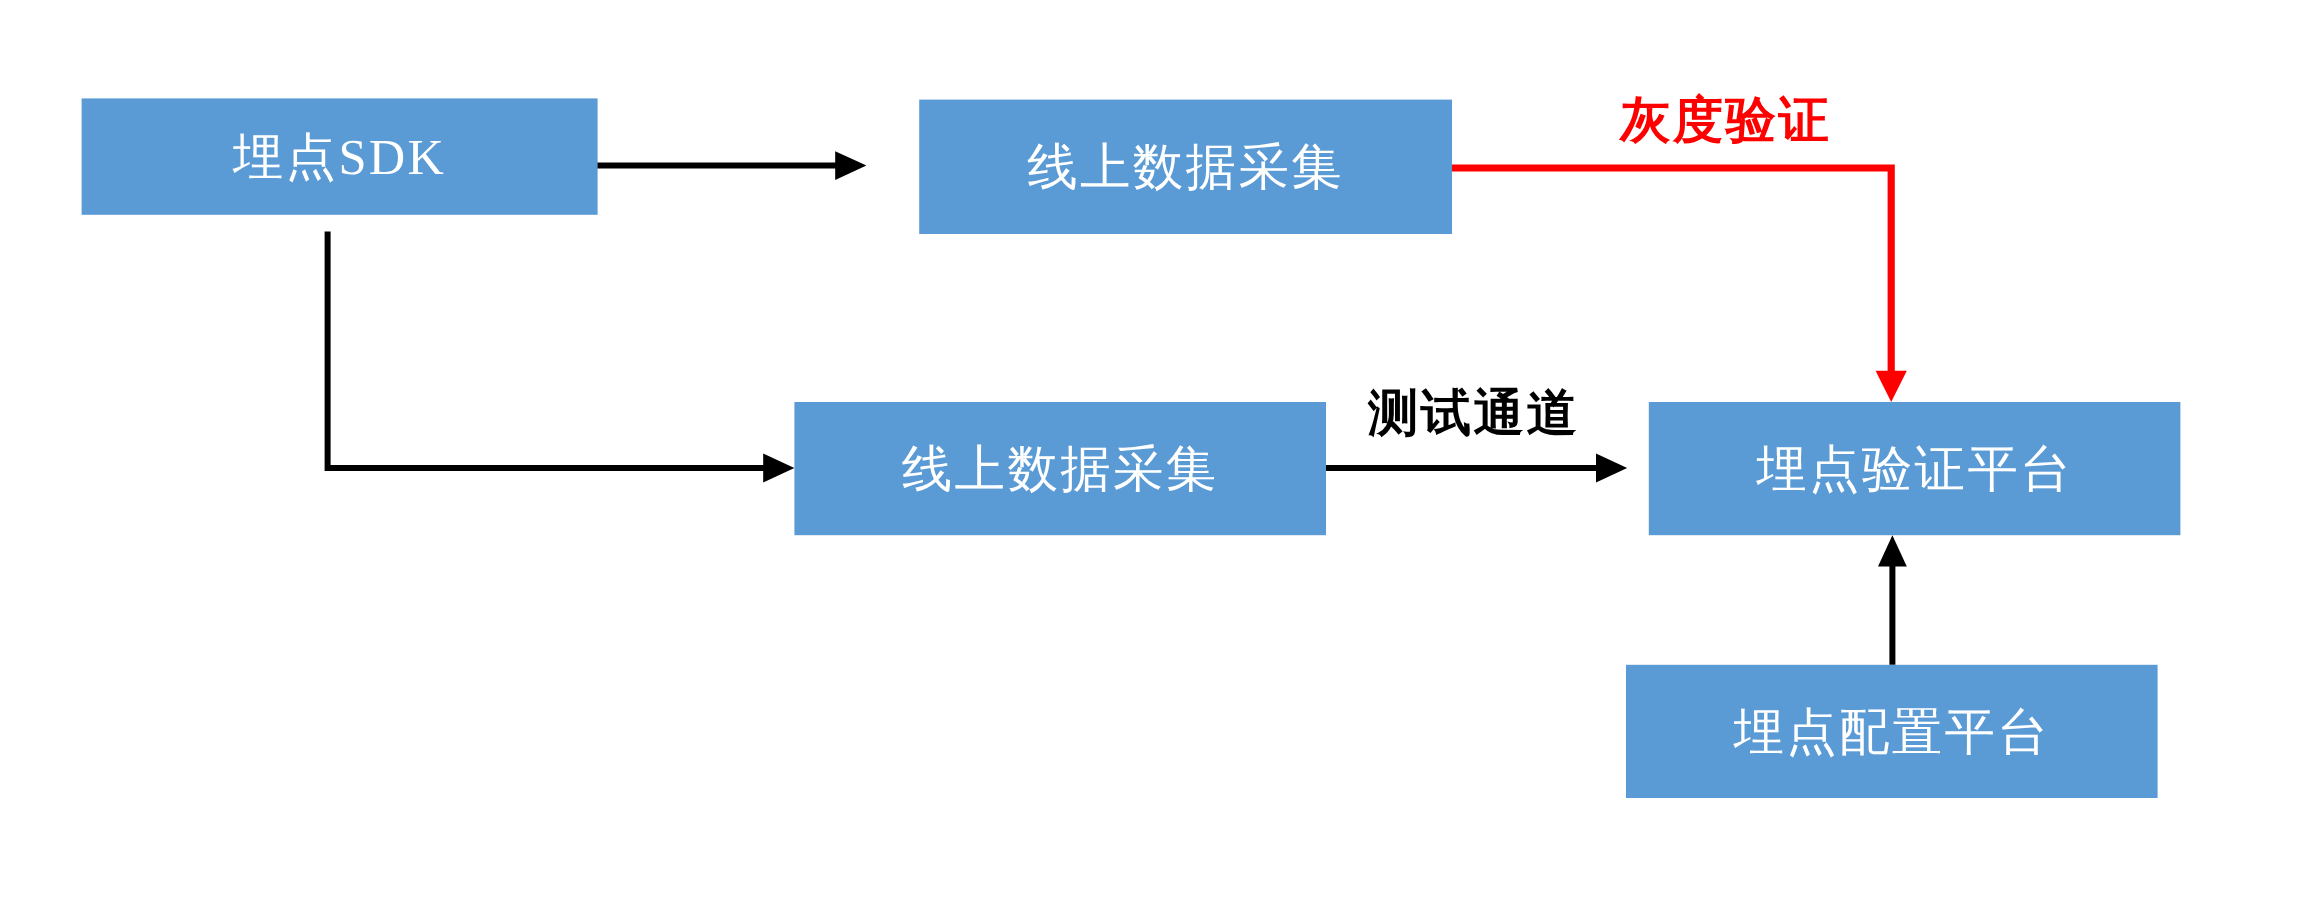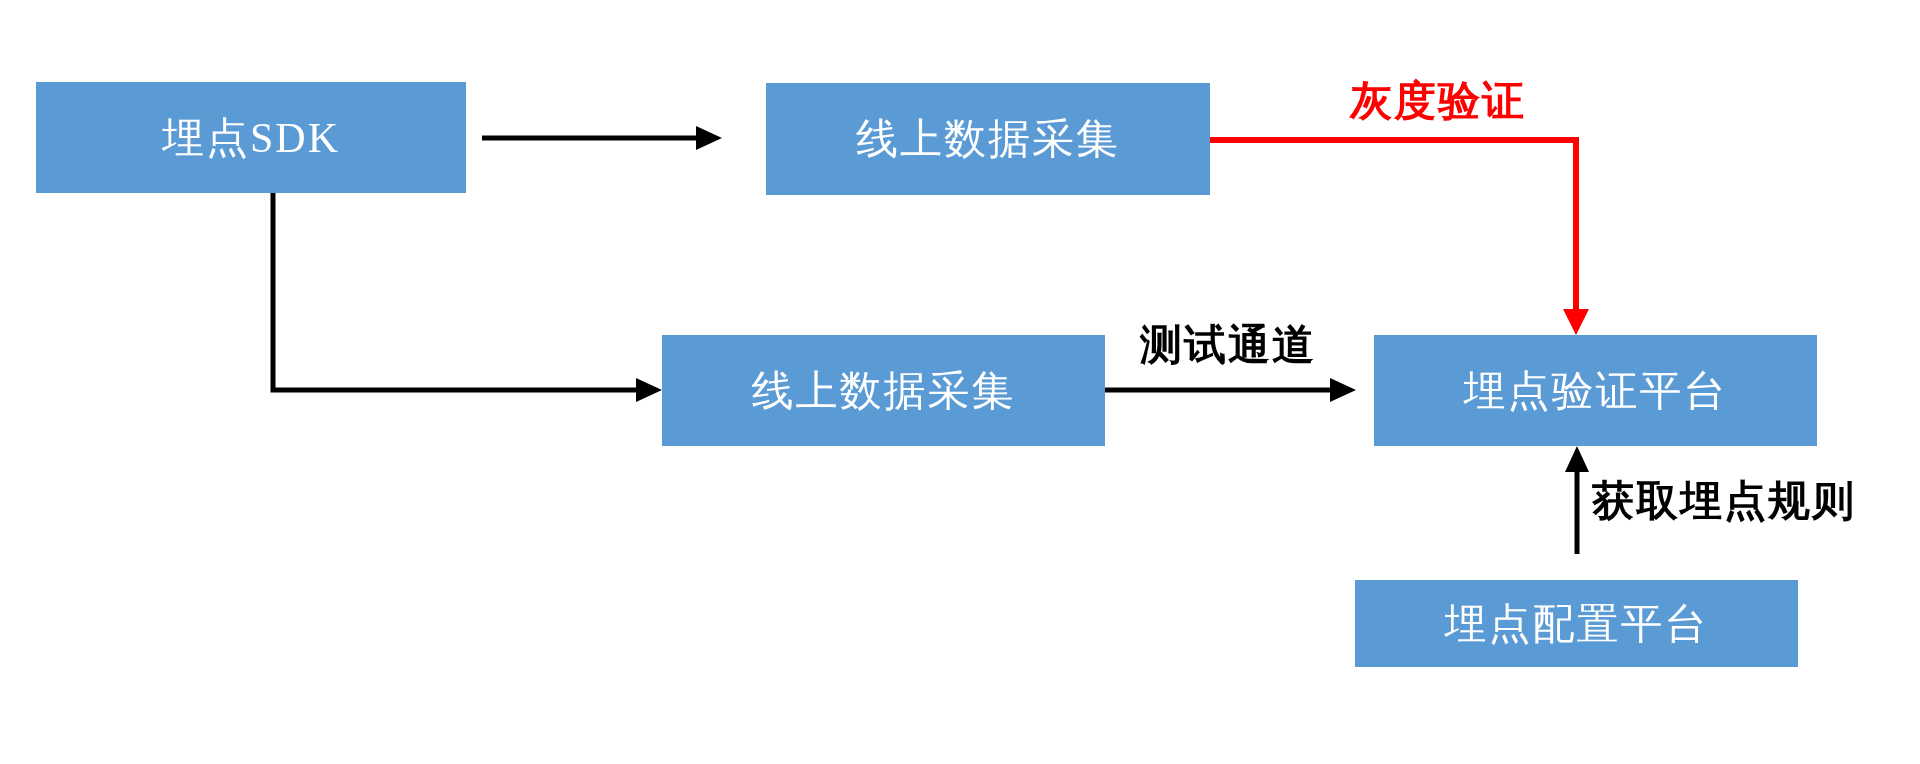--- a/index.html
+++ b/index.html
@@ -24,25 +24,25 @@
     background: #5B9BD5;
     color: #ffffff;
     display: flex;
     align-items: center;
     justify-content: center;
     font-size: 42px;
     letter-spacing: 2px;
     text-align: center;
   }
 
-  #node-sdk              { left: 36px;   top: 82px;  width: 430px; height: 111px; }
+  #node-sdk              { left: 68px;   top: 82px;  width: 430px; height: 97px; }
   #node-online-collect   { left: 722px;  top: 83px;  width: 444px; height: 112px; margin-left: 44px; }
   #node-realtime-channel { left: 662px;  top: 335px; width: 443px; height: 111px; }
   #node-verify-platform  { left: 1355px; top: 335px; width: 443px; height: 111px; margin-left: 19px; }
-  #node-config-platform  { left: 1355px; top: 580px; width: 443px; height: 87px; }
+  #node-config-platform  { left: 1355px; top: 554px; width: 443px; height: 111px; }
 
   .edge-label {
     position: absolute;
     font-size: 42px;
     font-weight: bold;
     color: #000000;
     letter-spacing: 2px;
     white-space: nowrap;
     line-height: 1;
   }
@@ -99,15 +99,14 @@
 
   <div class="node" id="node-verify-platform">埋点验证平台</div>
 
   <div class="node" id="node-config-platform">埋点配置平台</div>
 
   <div class="edge-label red" id="label-gray-verification">灰度验证</div>
 
 
   <div class="edge-label" id="label-realtime-display">测试通道</div>
 
-  <div class="edge-label" id="label-get-rules">获取埋点规则</div>
 
 </div>
 
 </body></html>

